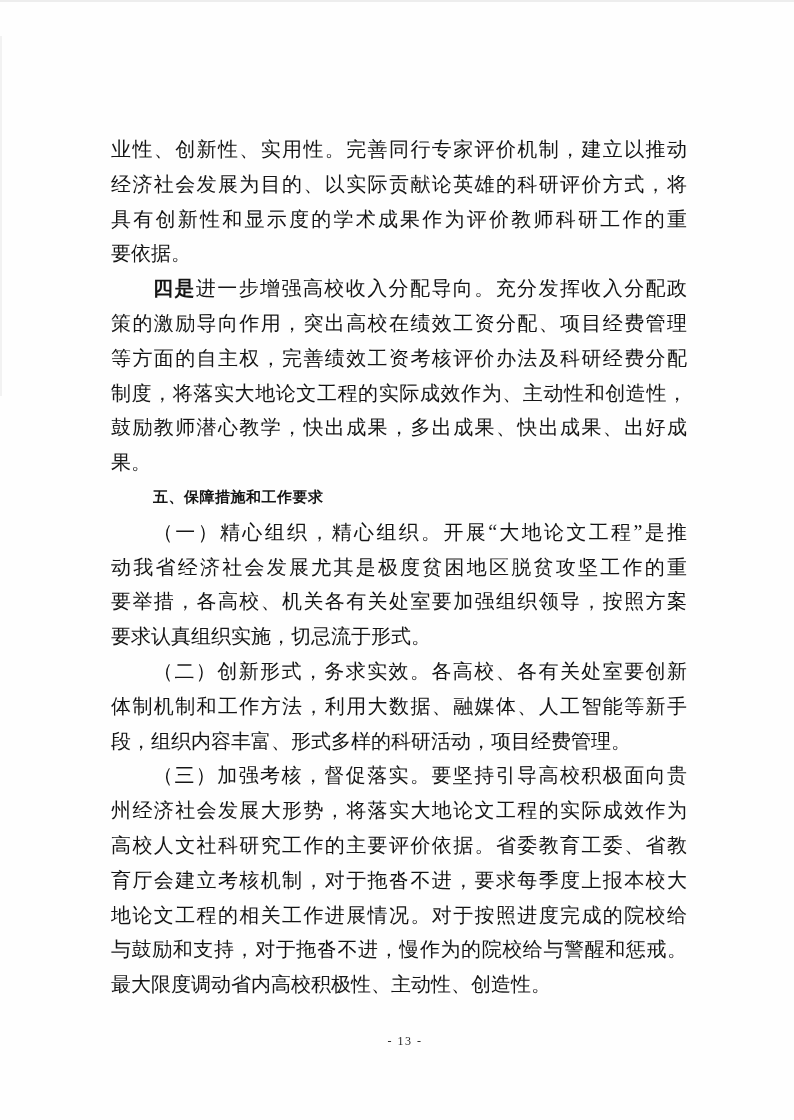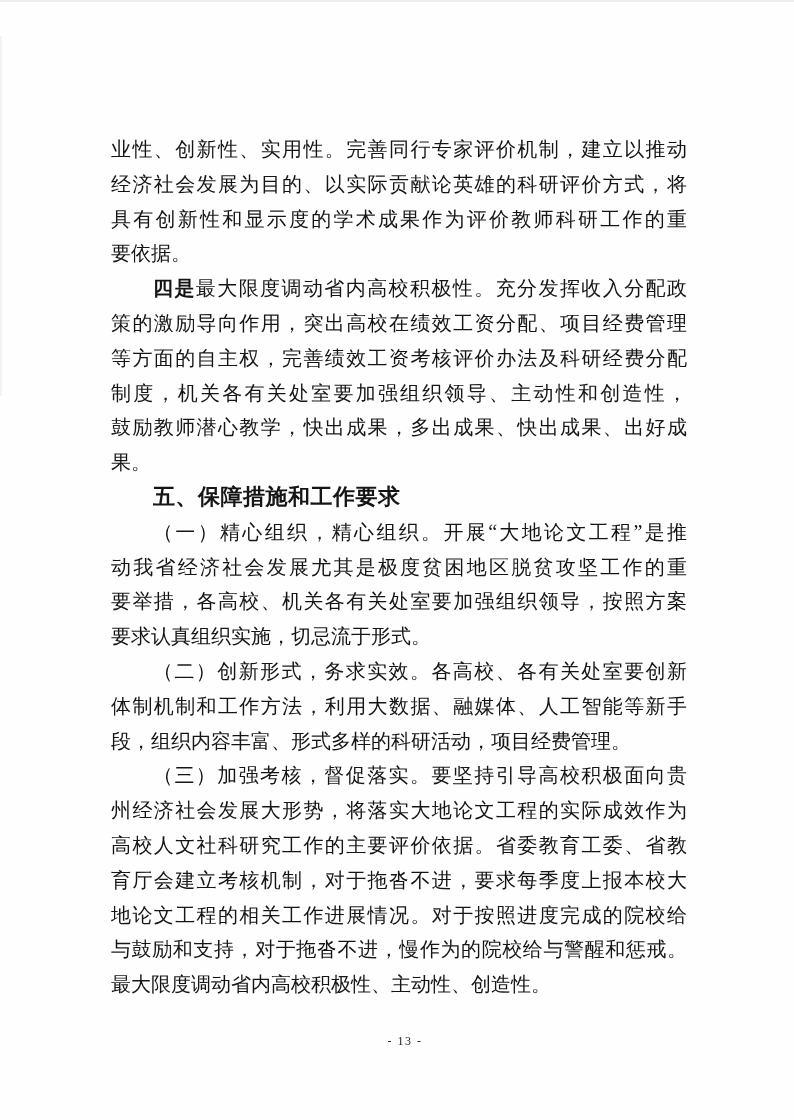--- a/index.html
+++ b/index.html
@@ -29,21 +29,21 @@
     font-size: 20px;
     text-align: justify;
     text-align-last: justify;
     overflow: visible;
   }
   .line.last { text-align-last: left; }
   .line.indent { padding-left: 42px; }
   .line.heading {
     font-family: "Liberation Sans", "DejaVu Sans", sans-serif;
     font-weight: 700;
-    font-size: 22px;
+    font-size: 15px;
     text-align-last: left;
     letter-spacing: 0.5px;
   }
   .line b.lead {
     font-family: "Liberation Sans", "DejaVu Sans", sans-serif;
     font-weight: 700;
     margin-top: 40px;
   }
   .footer {
     position: absolute; top: 1034px; left: 8px; width: 794px;
@@ -58,24 +58,24 @@
 
 <div class="page">
   <div class="edge-top"></div>
   <div class="edge-left"></div>
 
   <div class="content" id="content">
       <div class="line">业性、创新性、实用性。完善同行专家评价机制，建立以推动</div>
       <div class="line">经济社会发展为目的、以实际贡献论英雄的科研评价方式，将</div>
       <div class="line">具有创新性和显示度的学术成果作为评价教师科研工作的重</div>
       <div class="line last">要依据。</div>
-      <div class="line indent"><b class="lead">四是</b><span>最大限度调动省内高校积极性。充分发挥收入分配政</span></div>
+      <div class="line indent"><b class="lead">四是</b><span>进一步增强高校收入分配导向。充分发挥收入分配政</span></div>
       <div class="line">策的激励导向作用，突出高校在绩效工资分配、项目经费管理</div>
       <div class="line">等方面的自主权，完善绩效工资考核评价办法及科研经费分配</div>
-      <div class="line">制度，机关各有关处室要加强组织领导、主动性和创造性，</div>
+      <div class="line">制度，将落实大地论文工程的实际成效作为、主动性和创造性，</div>
       <div class="line">鼓励教师潜心教学，快出成果，多出成果、快出成果、出好成</div>
       <div class="line last">果。</div>
       <div class="line heading indent last">五、保障措施和工作要求</div>
       <div class="line indent">（一）精心组织，精心组织。开展“大地论文工程”是推</div>
       <div class="line">动我省经济社会发展尤其是极度贫困地区脱贫攻坚工作的重</div>
       <div class="line">要举措，各高校、机关各有关处室要加强组织领导，按照方案</div>
       <div class="line last">要求认真组织实施，切忌流于形式。</div>
       <div class="line indent">（二）创新形式，务求实效。各高校、各有关处室要创新</div>
       <div class="line">体制机制和工作方法，利用大数据、融媒体、人工智能等新手</div>
       <div class="line last">段，组织内容丰富、形式多样的科研活动，项目经费管理。</div>

